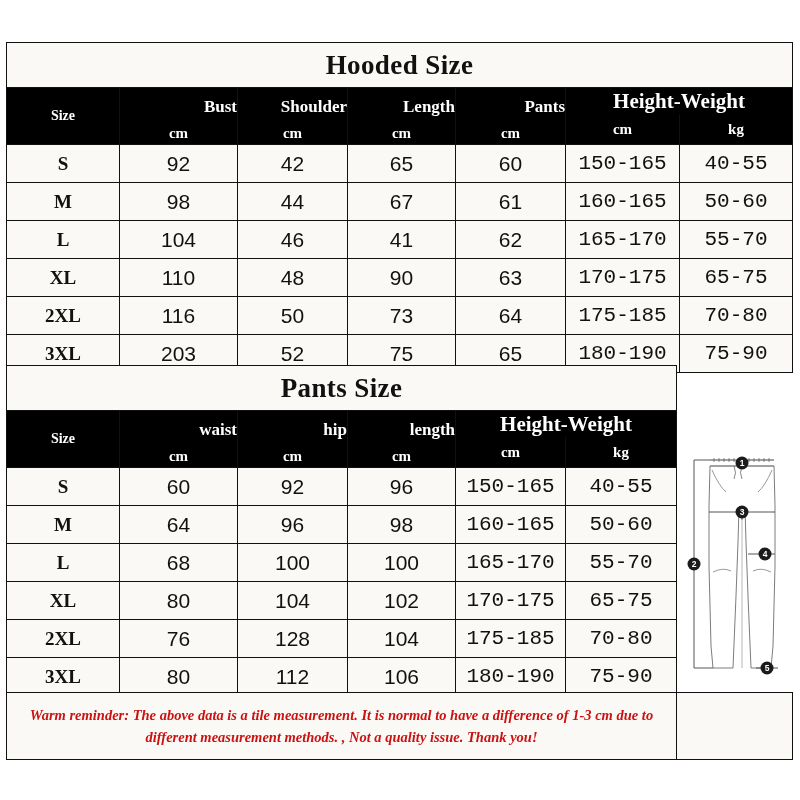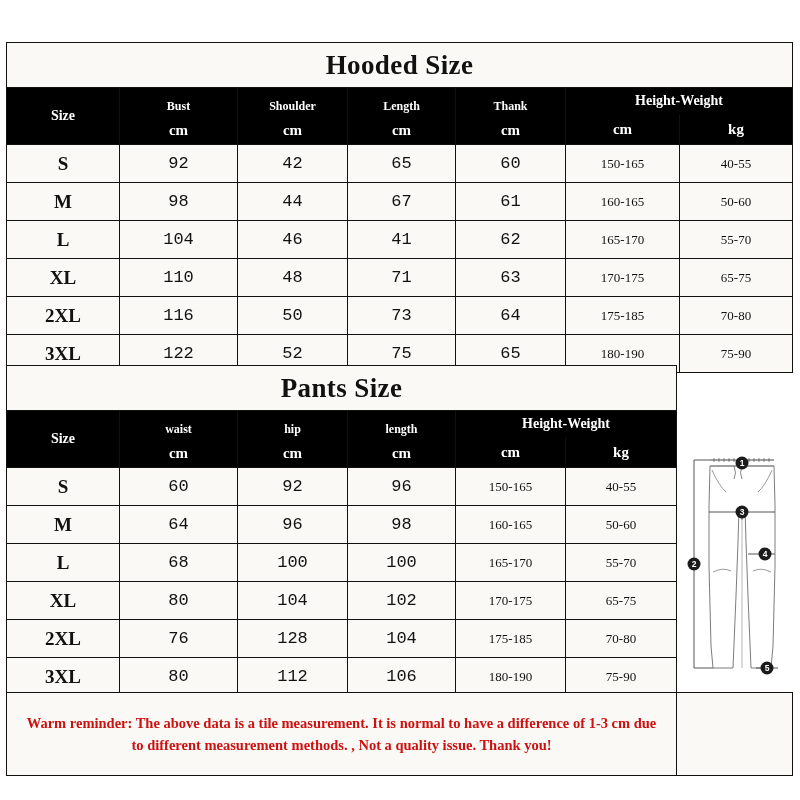--- a/index.html
+++ b/index.html
@@ -68,70 +68,72 @@
   .hdr-size {
     font-size: 14px;
     height: 56px;
   }
   .hdr-stack {
     height: 56px;
     padding: 0 !important;
   }
   .hdr-stack .t {
     display: block;
-    font-size: 12px;
+    font-size: 17px;
     line-height: 1.0;
     padding-top: 6px;
+    text-align: right;
   }
   .hdr-stack .u {
     display: block;
     font-size: 15px;
     line-height: 1.0;
     padding-top: 11px;
   }
   .hdr-span {
-    font-size: 14px;
+    font-size: 21px;
     height: 26px;
     border-bottom: none !important;
   }
   .hdr-unit {
     font-size: 15px;
     height: 30px;
     border-top: none !important;
   }
 
   .row-size {
     font-size: 19px;
     font-weight: bold;
     height: 37px;
   }
   .row-val {
-    font-size: 17px;
+    font-size: 21px;
+    height: 37px;
+    font-family: Liberation Sans, sans-serif;
+  }
+  .row-range {
+    font-size: 21px;
     height: 37px;
     font-family: Liberation Mono, monospace;
-  }
-  .row-range {
-    font-size: 13px;
-    height: 37px;
-    font-family: Liberation Serif, serif;
   }
 
   
   #note-table {
     position: absolute;
     left: 6px;
     top: 692px;
     width: 786px;
     border-collapse: collapse;
     table-layout: fixed;
   }
   #note-table td {
     border: 1.6px solid #111111;
     background: #faf9f5;
-    padding: 12px;
+    padding: 4px;
+    font-style: italic;
   }
   #note-cell {
     height: 58px;
     text-align: center;
     vertical-align: middle;
     color: #cc1111;
     font-size: 14.5px;
     font-weight: bold;
     line-height: 1.55;
     padding: 3px 8px;
@@ -176,21 +178,21 @@
         </td>
         <td class="hdr hdr-stack" rowspan="2">
           <span class="t">Shoulder</span>
           <span class="u">cm</span>
         </td>
         <td class="hdr hdr-stack" rowspan="2">
           <span class="t">Length</span>
           <span class="u">cm</span>
         </td>
         <td class="hdr hdr-stack" rowspan="2">
-          <span class="t">Thank</span>
+          <span class="t">Pants</span>
           <span class="u">cm</span>
         </td>
         <td class="hdr hdr-span" colspan="2">Height-Weight</td>
       </tr>
       <tr>
         <td class="hdr hdr-unit">cm</td>
         <td class="hdr hdr-unit">kg</td>
       </tr>
 
       <tr>
@@ -217,37 +219,37 @@
         <td class="row-val">46</td>
         <td class="row-val">41</td>
         <td class="row-val">62</td>
         <td class="row-range">165-170</td>
         <td class="row-range">55-70</td>
       </tr>
       <tr>
         <td class="row-size">XL</td>
         <td class="row-val">110</td>
         <td class="row-val">48</td>
-        <td class="row-val">71</td>
+        <td class="row-val">90</td>
         <td class="row-val">63</td>
         <td class="row-range">170-175</td>
         <td class="row-range">65-75</td>
       </tr>
       <tr>
         <td class="row-size">2XL</td>
         <td class="row-val">116</td>
         <td class="row-val">50</td>
         <td class="row-val">73</td>
         <td class="row-val">64</td>
         <td class="row-range">175-185</td>
         <td class="row-range">70-80</td>
       </tr>
       <tr>
         <td class="row-size">3XL</td>
-        <td class="row-val">122</td>
+        <td class="row-val">203</td>
         <td class="row-val">52</td>
         <td class="row-val">75</td>
         <td class="row-val">65</td>
         <td class="row-range">180-190</td>
         <td class="row-range">75-90</td>
       </tr>
     </tbody>
   </table>
 
   <table id="pants-table" class="tbl">

